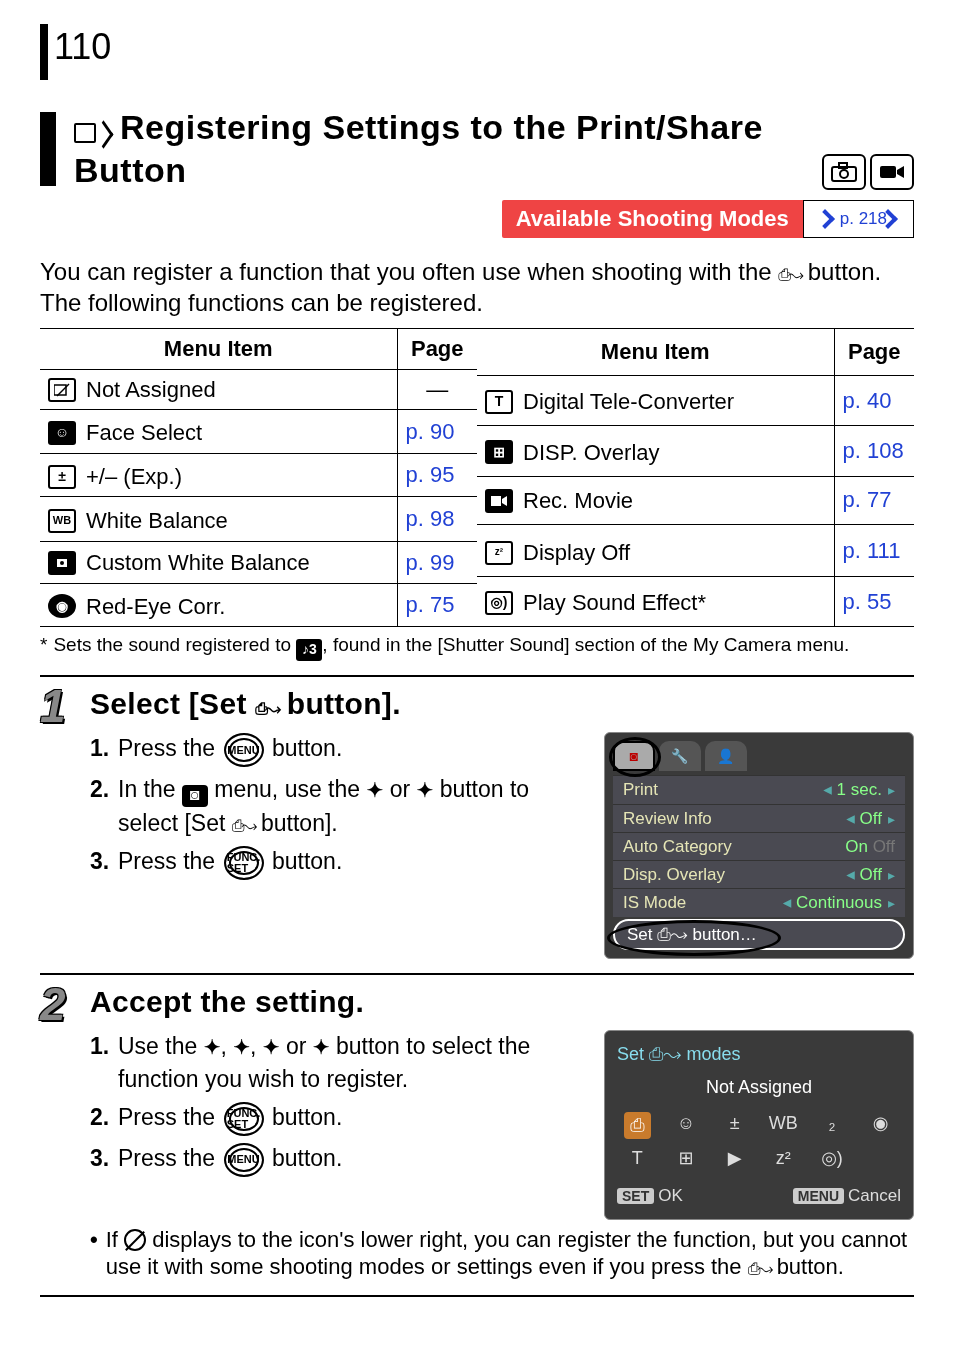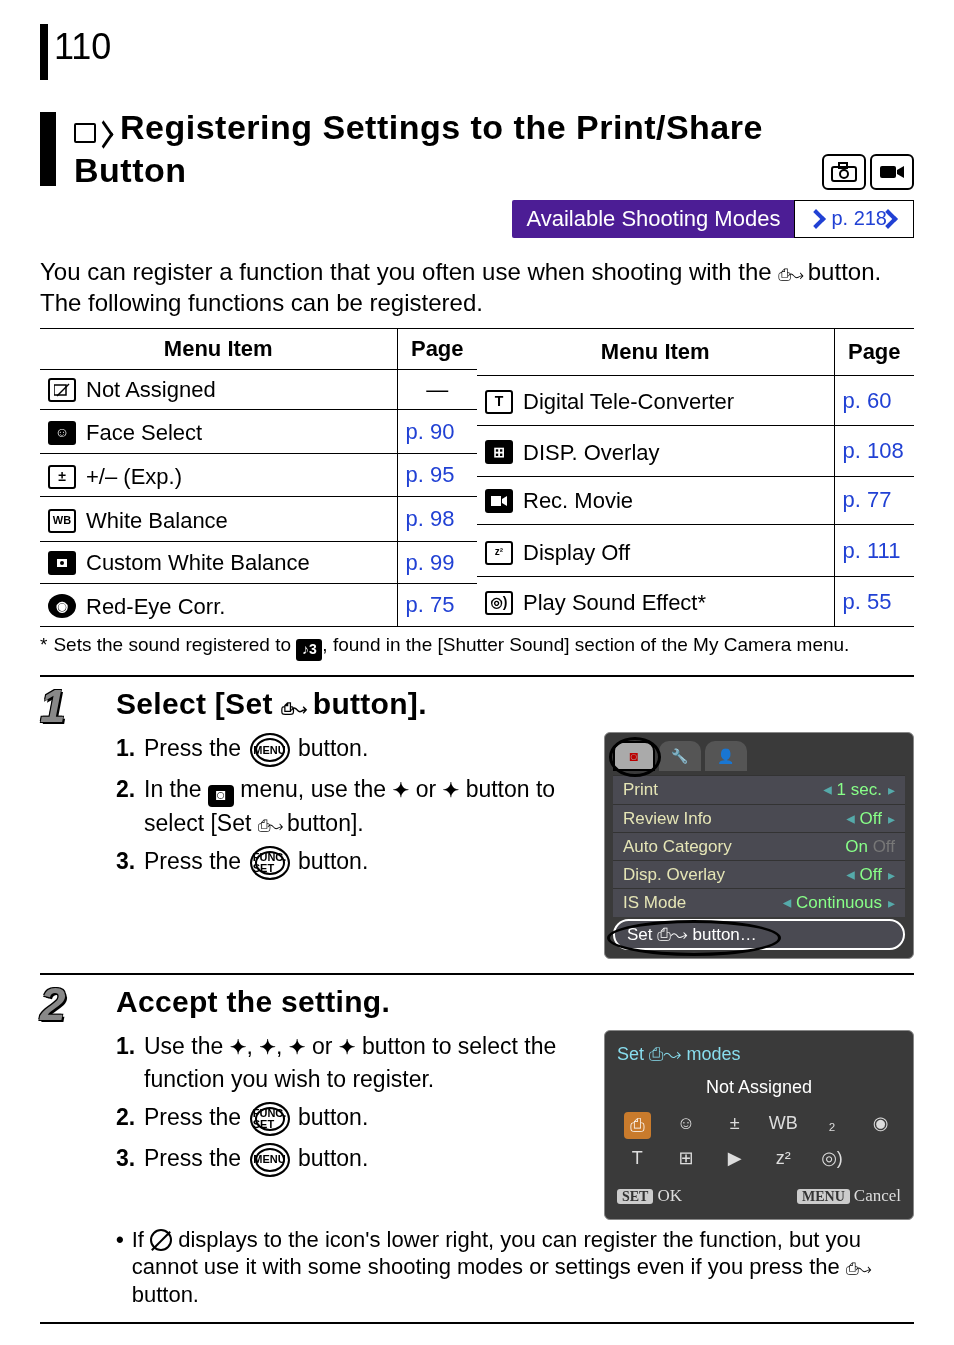--- a/index.html
+++ b/index.html
@@ -71,32 +71,33 @@
   }
 
   .shooting-modes-row {
     display: flex;
     justify-content: flex-end;
     align-items: stretch;
     margin-top: 10px;
     margin-bottom: 18px;
   }
   .shooting-modes-label {
-    background: #4c1d95;
+    background: #ef4444;
     color: #fff;
     padding: 5px 14px;
     font-size: 22px;
     border-top-left-radius: 2px;
     border-bottom-left-radius: 2px;
+    font-weight: bold;
   }
   .shooting-modes-page {
     border: 1px solid #000;
     padding: 5px 14px;
     color: #2141d4;
-    font-size: 20px;
+    font-size: 17px;
     display: flex;
     align-items: center;
     gap: 6px;
   }
   .shooting-modes-page::before {
     content: '';
     display: inline-block;
     width: 10px;
     height: 10px;
     border-right: 4px solid #2141d4;
@@ -182,21 +183,21 @@
   .stepnum {
     font-weight: 900;
     font-style: italic;
     font-size: 46px;
     color: #888;
     text-shadow: 2px 2px 0 #000, -1px -1px 0 #000, 1px -1px 0 #000, -1px 1px 0 #000;
     line-height: 1;
     padding-top: 6px;
     text-align: left;
   }
-  .stepbody { padding: 8px 0 14px 0; margin-left: 26px; }
+  .stepbody { padding: 8px 0 14px 0; }
   .step-title {
     font-weight: 900;
     font-size: 30px;
     margin-bottom: 10px;
     letter-spacing: 0.3px;
     font-family: Arial, Helvetica, sans-serif;
   }
   .step-content { display: flex; gap: 16px; }
   .step-text { flex: 1; font-size: 23px; }
   .step-text ol { list-style: none; }
@@ -329,21 +330,20 @@
     background: #c97b2c;
     border-radius: 4px;
     padding: 2px 6px;
     color: #fff;
   }
   .lcd-bottom {
     display: flex;
     justify-content: space-between;
     font-size: 17px;
     color: #ddd;
-    font-family: Liberation Serif, serif;
   }
   .lcd-bottom .btn-box {
     background: #ccc; color: #333; border-radius: 3px; padding: 0 5px; font-weight: bold; font-size: 14px;
     margin-right: 4px;
   }
 
   .nocircle {
     display: inline-block;
     width: 22px; height: 22px;
     border: 2px solid #000;
@@ -521,21 +521,21 @@
       <tbody>
           <tr>
         <th>Menu Item</th>
         <th>Page</th>
       </tr>
       <tr>
         <td><span class="icon-cell">
                 <span class="glyph box-outline">T</span>
                 <span>Digital Tele-Converter</span>
               </span></td>
-        <td class="page-col"><a class="link">p. 60</a></td>
+        <td class="page-col"><a class="link">p. 40</a></td>
       </tr>
       <tr>
         <td><span class="icon-cell">
                 <span class="glyph box-black">⊞</span>
                 <span>DISP. Overlay</span>
               </span></td>
         <td class="page-col"><a class="link">p. 108</a></td>
       </tr>
       <tr>
         <td><span class="icon-cell">

